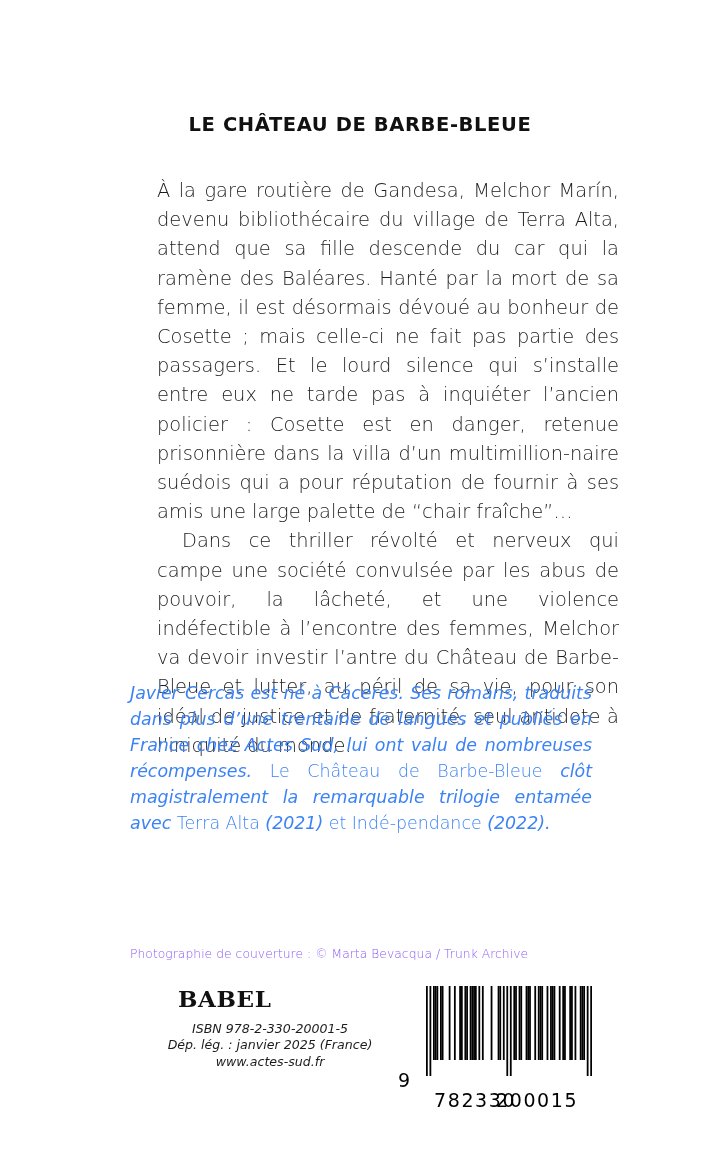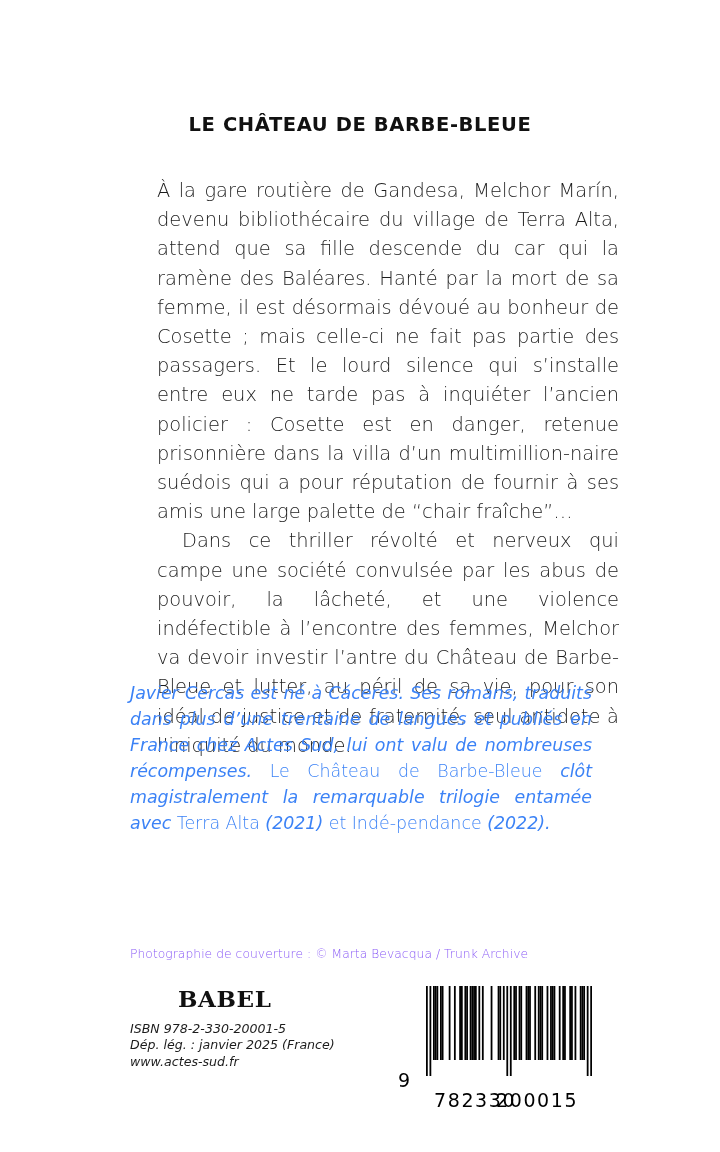--- a/index.html
+++ b/index.html
@@ -113,20 +113,21 @@
     margin-left: 48px;
   }
   .colophon {
     margin-top: 9px;
     font-family: "DejaVu Sans", sans-serif;
     font-style: italic;
     font-size: 12.6px;
     line-height: 16.4px;
     color: #1c1c1c;
     font-weight: 350;
+    text-align: center;
   }
   .colophon .price {
     font-weight: bold;
   }
 
   
   .barcode-area {
     position: absolute;
     left: 396px;
     top: 986px;

